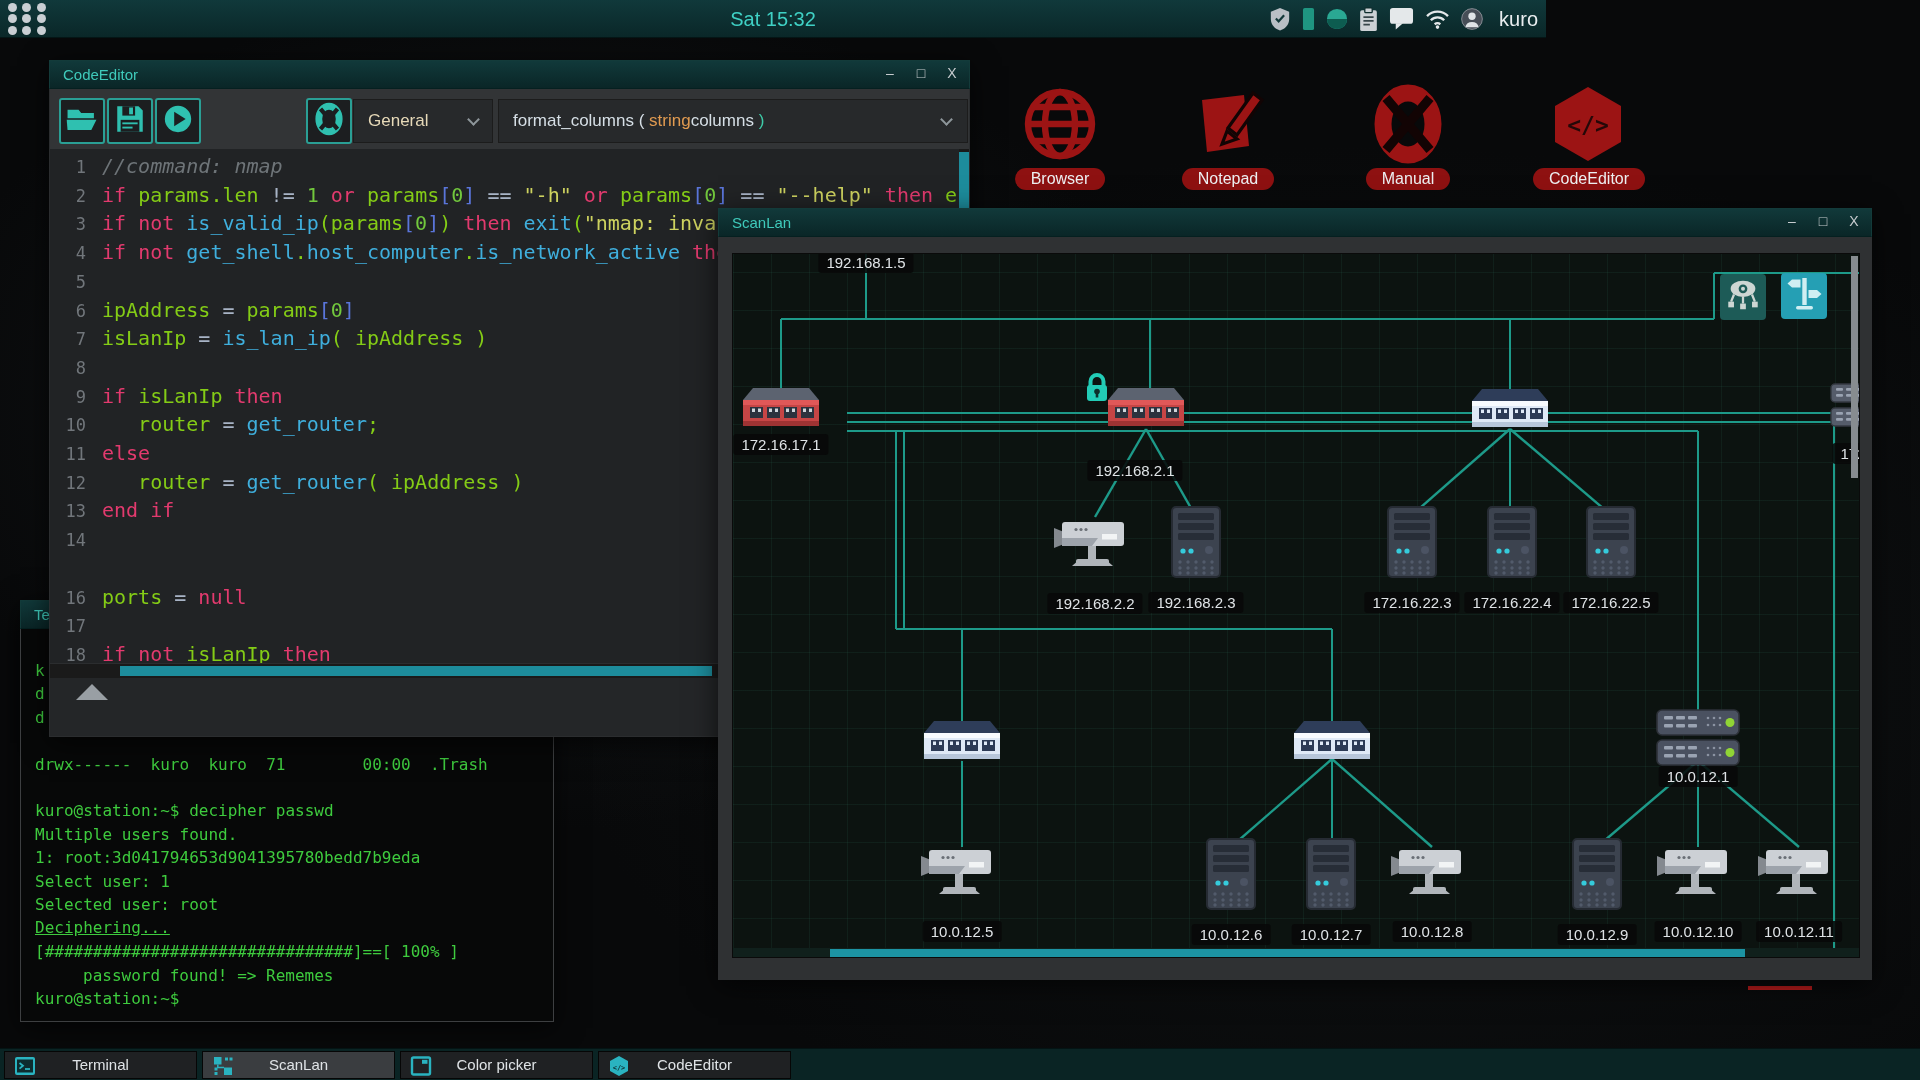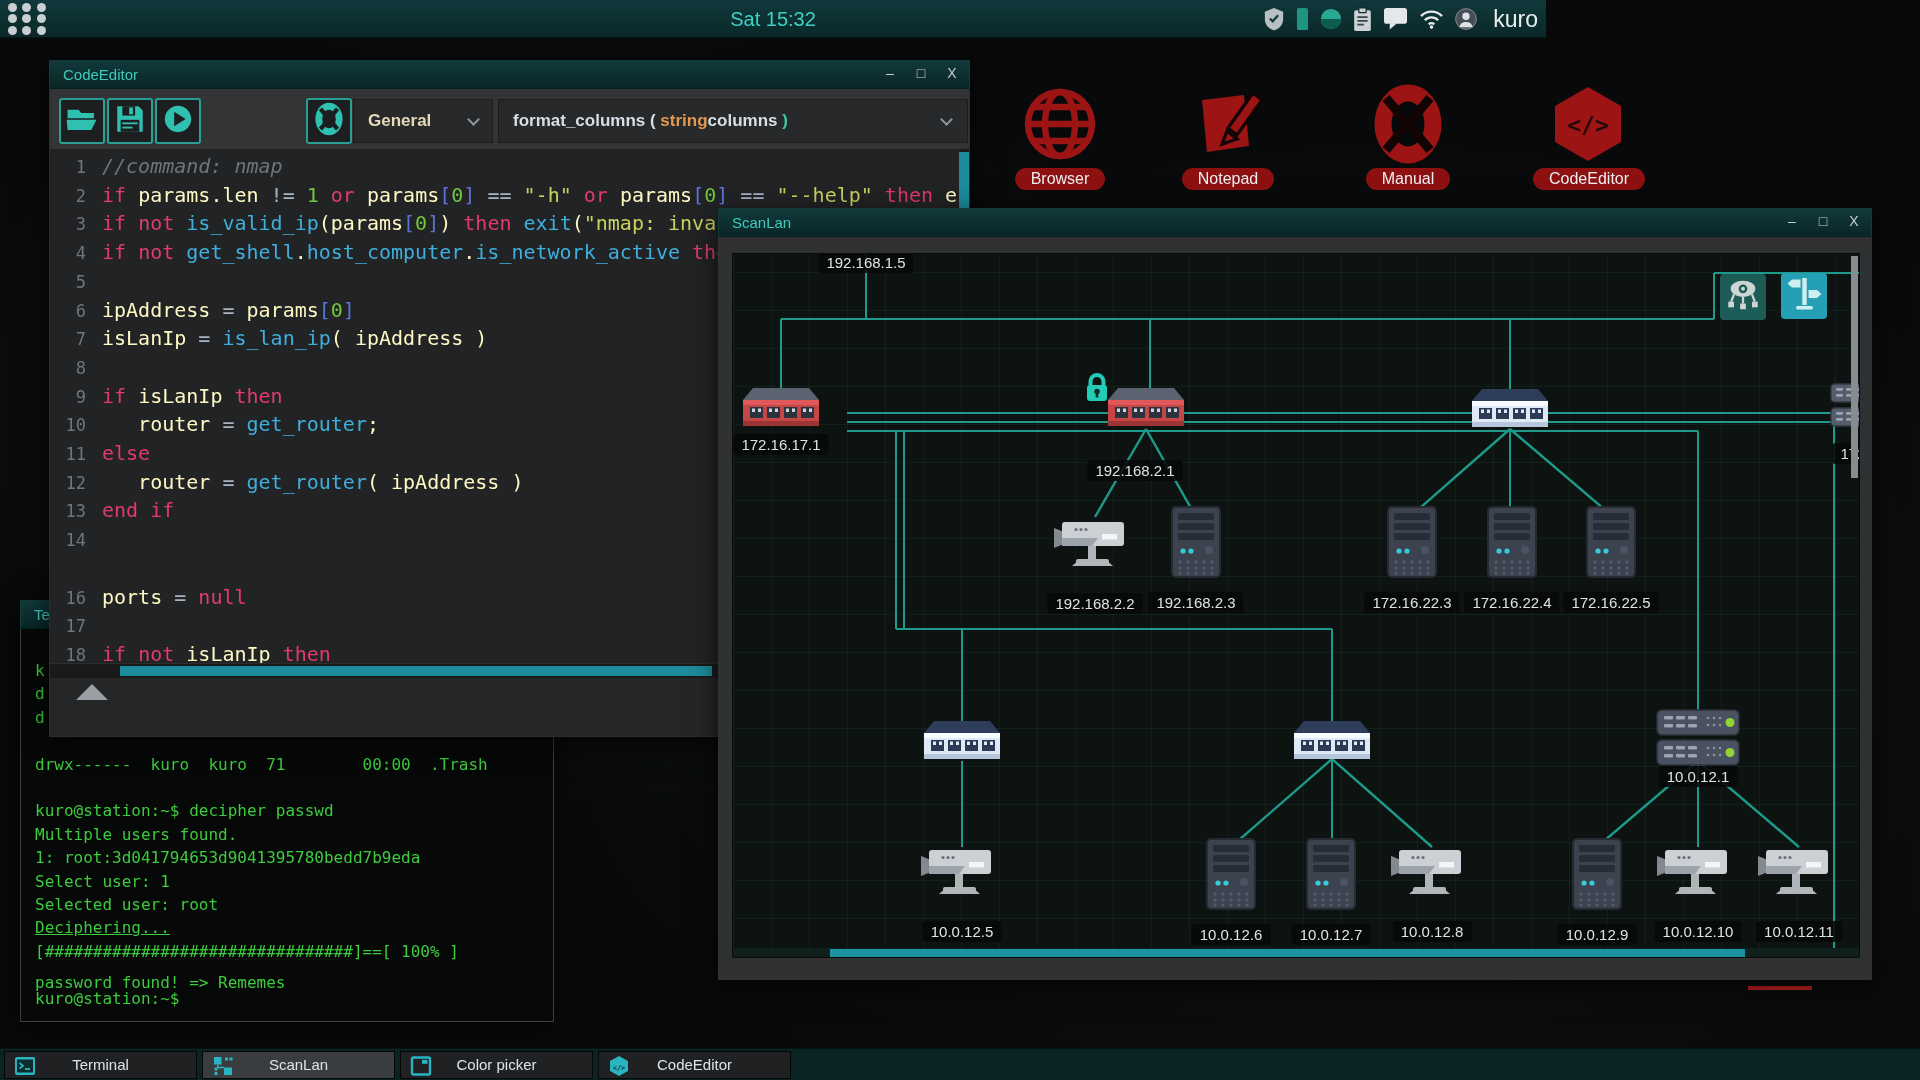--- a/index.html
+++ b/index.html
@@ -12,21 +12,21 @@
   
   #topbar { position:absolute; left:0; top:0; width:1546px; height:38px; z-index:40;
     background:linear-gradient(180deg,#10393b 0%,#0a2728 100%); border-bottom:1px solid #041616; }
   #launcher { position:absolute; left:8px; top:3px; width:40px; height:32px;
     display:grid; grid-template-columns:repeat(3,1fr); gap:2px 3px; cursor:pointer; }
   #launcher i { width:9px; height:9px; border-radius:50%; background:#c9ced3; }
   #clock { position:absolute; left:0; right:0; top:0; height:38px; text-align:center;
     line-height:38px; font-size:20px; color:#3fd0c4; }
   #tray { position:absolute; right:8px; top:0; height:38px; display:flex; align-items:center; gap:11px; }
   #tray .ticon { display:flex; align-items:center; }
-  #tray-user { color:#e9edef; font-size:23px; margin-left:5px; }
+  #tray-user { color:#e9edef; font-size:20px; margin-left:5px; }
   
   .dicon { position:absolute; top:84px; width:110px; text-align:center; cursor:pointer; }
   .dicon .dsvg { width:80px; height:80px; margin:0 auto; }
   .dicon .dlabel { display:inline-block; margin-top:4px; background:#8e1111; color:#edf0f2;
     font-size:16px; padding:2px 16px; border-radius:12px; white-space:nowrap; }
   
   .window { position:absolute; box-shadow:0 6px 26px rgba(0,0,0,.65); }
   .titlebar { position:absolute; left:0; top:0; right:0; height:29px;
     background:linear-gradient(180deg,#11393a 0%,#0a2627 100%); border:1px solid #133b3a;
     border-bottom:1px solid #052020; }
@@ -39,34 +39,34 @@
     background:#070808; border:1px solid #3d3f41; border-top:none; overflow:hidden; }
   #terminal .tline { position:absolute; left:14px; white-space:pre;
     font-family:"DejaVu Sans Mono", monospace; font-size:16px; color:#3ecb3e; }
   
   #codeeditor { left:49px; top:60px; width:921px; height:677px; z-index:20; background:#2b2d2f; }
   #ce-toolbar { position:absolute; left:1px; top:29px; width:919px; height:60px; background:#323436; }
   .ce-btn { position:absolute; top:9px; width:46px; height:46px; background:#1c1e20;
     border:2px solid #2a9f95; border-radius:3px; cursor:pointer; display:flex;
     align-items:center; justify-content:center; }
   .ce-select { position:absolute; top:10px; height:44px; background:#27292b;
-    border:1px solid #1c1c1c; cursor:pointer;font-weight:bold; }
+    border:1px solid #1c1c1c; cursor:pointer; }
   .chev { position:absolute; width:9px; height:9px; border-right:2px solid #8e969b;
     border-bottom:2px solid #8e969b; transform:rotate(45deg); }
   #ce-general-label { position:absolute; left:14px; top:11px; font-size:17px; color:#e6d9b8; }
   #ce-sig { position:absolute; left:14px; top:11px; font-size:17px; white-space:pre; }
   #ce-sig .sg-n { color:#d6dfe6; } #ce-sig .sg-t { color:#e09a50; } #ce-sig .sg-c { color:#3ecba8; }
   #ce-code { position:absolute; left:1px; top:89px; width:919px; height:514px;
     background:#212325; overflow:hidden; }
   .code-line { position:absolute; left:0; height:29px; white-space:pre;
     font-family:"DejaVu Sans Mono", monospace; font-size:20px; }
   .code-line .ln { display:inline-block; width:52px; padding-right:16px; text-align:right;
     color:#71767b; font-size:17px; }
   .cm{color:#6e7478;font-style:italic} .kw{color:#e23a6e} .num{color:#72c83d}
-  .str{color:#cdd25f} .fn{color:#3fafdd} .br{color:#5a75da} .op{color:#a8b4c6} .tx{color:#fef9c3}
+  .str{color:#cdd25f} .fn{color:#3fafdd} .br{color:#5a75da} .op{color:#a8b4c6} .tx{color:#84cc16}
   #ce-hscroll { position:absolute; left:1px; top:604px; width:919px; height:14px; background:#1a1a1a; }
   #ce-hthumb { position:absolute; left:70px; top:2px; width:592px; height:10px; background:#1d8c9c; cursor:pointer; }
   #ce-vscroll { position:absolute; right:1px; top:89px; width:10px; height:515px; background:#1a1a1a; }
   #ce-vthumb { position:absolute; left:0; top:3px; width:10px; height:250px; background:#1d8c9c; cursor:pointer; }
   #ce-bottom { position:absolute; left:1px; top:618px; width:919px; height:58px; background:#242628; }
   #ce-expander { position:absolute; left:26px; top:6px; width:0; height:0; cursor:pointer;
     border-left:16px solid transparent; border-right:16px solid transparent; border-bottom:16px solid #999fa4; }
   
   #scanlan { left:718px; top:208px; width:1154px; height:772px; z-index:30; background:#2f3133; }
   #scanlan-map { position:absolute; left:14px; top:45px; width:1128px; height:705px;
@@ -137,21 +137,21 @@
         <div class="tline" style="top: 55.4px;">d</div>
         <div class="tline" style="top: 78.8px;">d</div>
         <div class="tline" style="top: 125.6px;">drwx------  kuro  kuro  71        00:00  .Trash</div>
         <div class="tline" style="top: 172.4px;">kuro@station:~$ decipher passwd</div>
         <div class="tline" style="top: 195.8px;">Multiple users found.</div>
         <div class="tline" style="top: 219.2px;">1: root:3d041794653d9041395780bedd7b9eda</div>
         <div class="tline" style="top: 242.6px;">Select user: 1</div>
         <div class="tline" style="top: 266px;">Selected user: root</div>
         <div class="tline" style="top: 289.4px; text-decoration: underline;">Deciphering...</div>
         <div class="tline" style="top: 312.8px;">[################################]==[ 100% ]</div>
-        <div class="tline" style="top: 344px;">password found! =&gt; Rememes</div>
+        <div class="tline" style="top: 337px; margin-left: 48px;">password found! =&gt; Rememes</div>
         <div class="tline" style="top: 359.6px;">kuro@station:~$ </div>
       </div>
   </div>
 
   <div class="window" id="codeeditor">
     <div class="titlebar">
       <span class="wtitle">CodeEditor</span>
       <span class="wcontrols">
         <span>–</span>
         <span>□</span>

